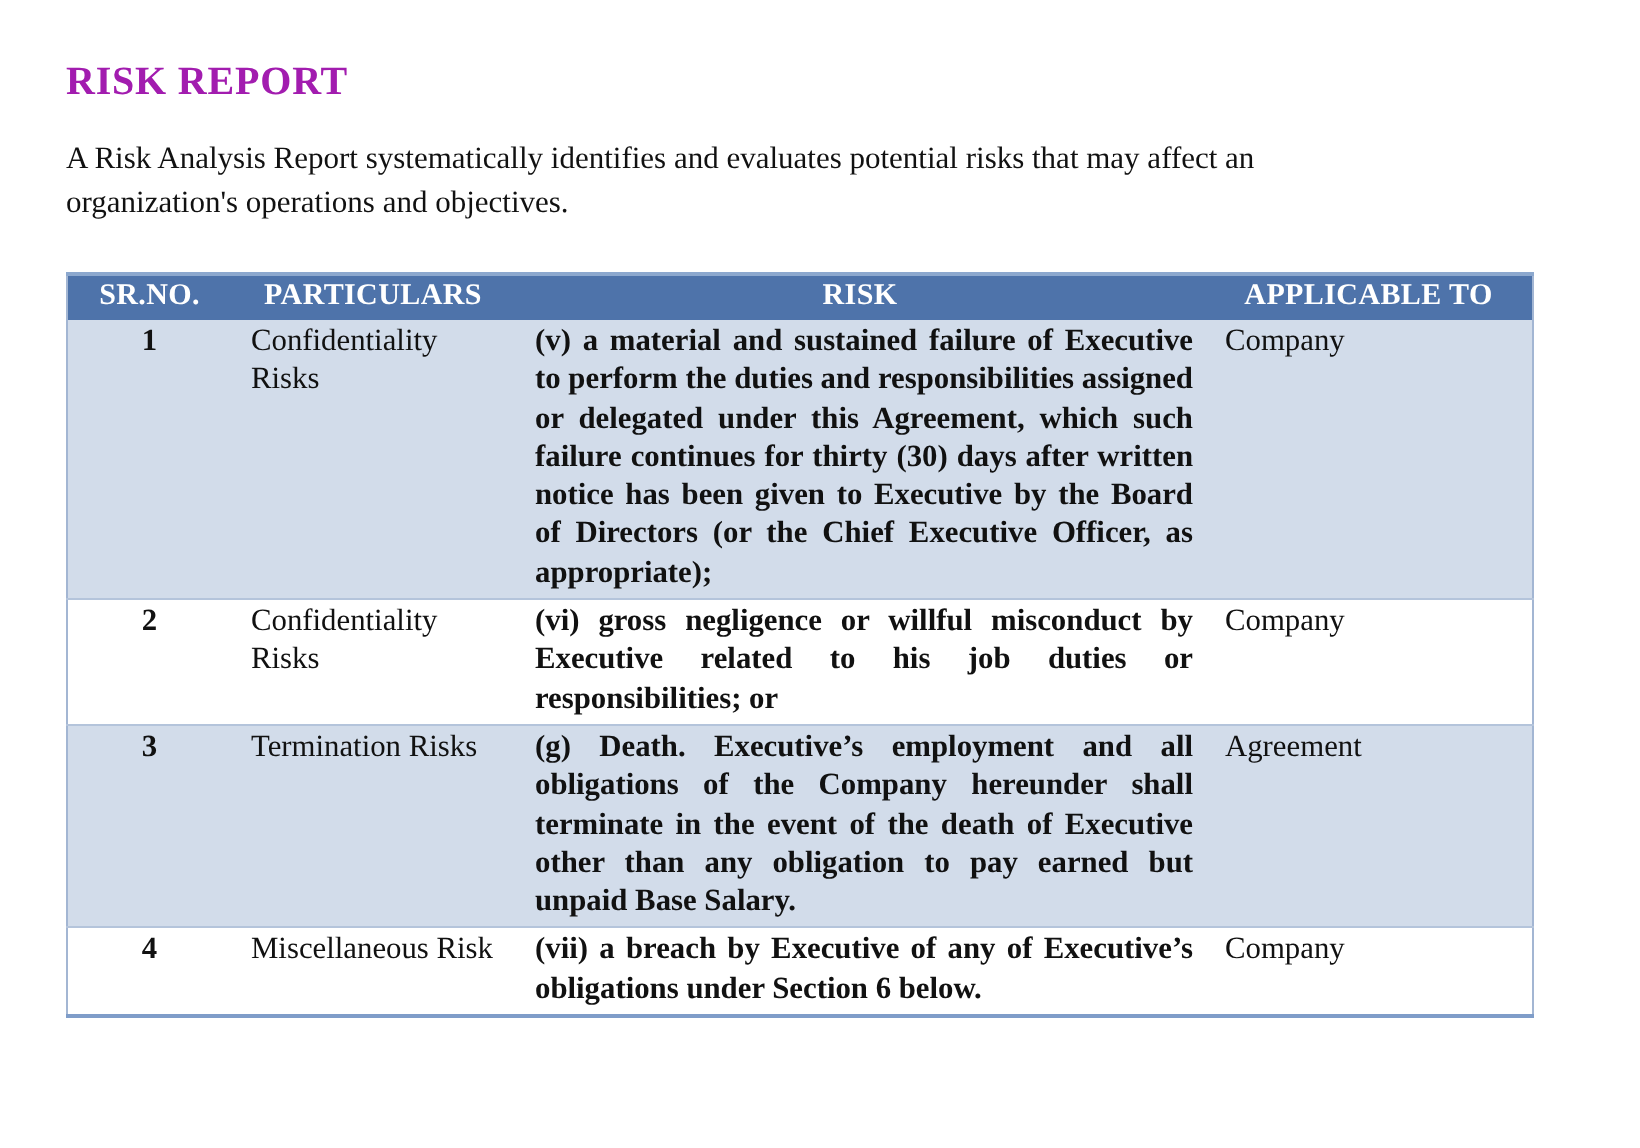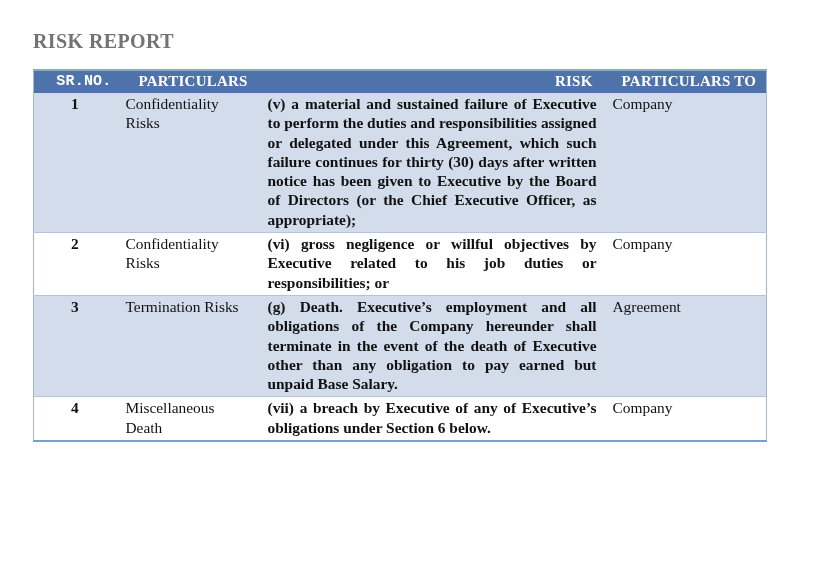--- a/index.html
+++ b/index.html
@@ -6,21 +6,21 @@
   html, body {
     width: 820px; height: 574px;
     background: #ffffff;
     font-family: "Liberation Serif", "DejaVu Serif", serif;
     overflow: hidden;
   }
   .doc {
     padding: 30px 33px 0 33px;
   }
   .doc-title {
-    color: #737373;
+    color: #a21caf;
     font-size: 20px;
     font-weight: bold;
     letter-spacing: 0.4px;
     margin-bottom: 16px;
   }
   .doc-intro {
     color: #111111;
     font-size: 15.5px;
     line-height: 21.5px;
     width: 665px;
@@ -38,27 +38,27 @@
   }
   col.c-srno { width: 82px; }
   col.c-part { width: 142px; }
   col.c-risk { width: 345px; }
   col.c-appl { width: 164px; }
   thead th {
     background: #4e73aa;
     color: #ffffff;
     font-weight: bold;
     font-size: 15px;
-    text-align: right;
+    text-align: center;
     padding: 2px 10px 3px 10px;
     letter-spacing: 0.2px;
     height: 23px;
     vertical-align: middle;
   }
-  thead th.th-srno { padding-left: 4px; padding-right: 4px; font-family: Liberation Mono, monospace; }
+  thead th.th-srno { text-align: center; padding-left: 4px; padding-right: 4px; }
   tbody td {
     vertical-align: top;
     color: #111111;
     line-height: 19.3px;
     padding: 1px 10px 3px 10px;
   }
   tbody tr.band { background: #d2dcea; }
   tbody tr.plain { background: #ffffff; }
   tbody tr + tr td { border-top: 1px solid #b4c4db; }
   td.td-srno {
@@ -74,57 +74,58 @@
     font-weight: bold;
   }
 </style>
 </head>
 <body>
 
 <div class="doc">
 
   <h1 class="doc-title">RISK REPORT</h1>
 
+  <p class="doc-intro">A Risk Analysis Report systematically identifies and evaluates potential risks that may affect an organization's operations and objectives.</p>
 
   <table class="risk-table">
     <colgroup>
       <col class="c-srno">
         <col class="c-part">
         <col class="c-risk">
         <col class="c-appl">
     </colgroup>
     <thead>
       <tr>
         <th class="th-srno">SR.NO.</th>
         <th>PARTICULARS</th>
         <th>RISK</th>
-        <th>PARTICULARS TO</th>
+        <th>APPLICABLE TO</th>
       </tr>
     </thead>
     <tbody>
       <tr class="band">
         <td class="td-srno">1</td>
         <td class="td-part">Confidentiality Risks</td>
         <td class="td-risk">(v) a material and sustained failure of Executive to perform the duties and responsibilities assigned or delegated under this Agreement, which such failure continues for thirty (30) days after written notice has been given to Executive by the Board of Directors (or the Chief Executive Officer, as appropriate);</td>
         <td class="td-appl">Company</td>
       </tr>
       <tr class="plain">
         <td class="td-srno">2</td>
         <td class="td-part">Confidentiality Risks</td>
-        <td class="td-risk">(vi) gross negligence or willful objectives by Executive related to his job duties or responsibilities; or</td>
+        <td class="td-risk">(vi) gross negligence or willful misconduct by Executive related to his job duties or responsibilities; or</td>
         <td class="td-appl">Company</td>
       </tr>
       <tr class="band">
         <td class="td-srno">3</td>
         <td class="td-part">Termination Risks</td>
         <td class="td-risk">(g) Death. Executive’s employment and all obligations of the Company hereunder shall terminate in the event of the death of Executive other than any obligation to pay earned but unpaid Base Salary.</td>
         <td class="td-appl">Agreement</td>
       </tr>
       <tr class="plain">
         <td class="td-srno">4</td>
-        <td class="td-part">Miscellaneous Death</td>
+        <td class="td-part">Miscellaneous Risk</td>
         <td class="td-risk">(vii) a breach by Executive of any of Executive’s obligations under Section 6 below.</td>
         <td class="td-appl">Company</td>
       </tr>
     </tbody>
   </table>
 
 </div>
 
 </body></html>

